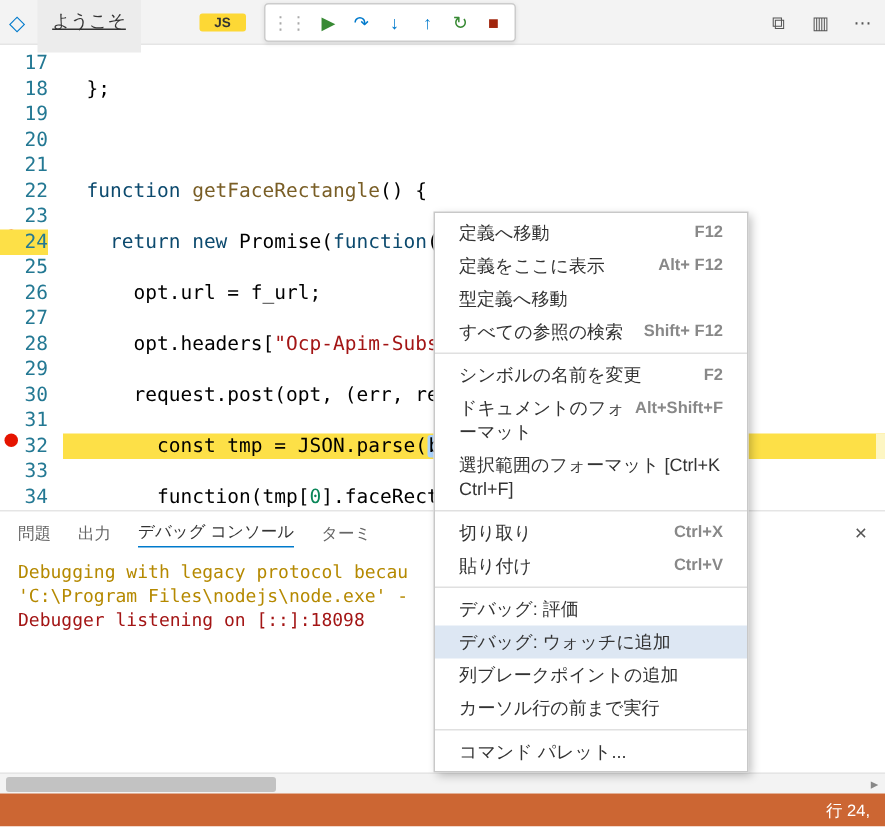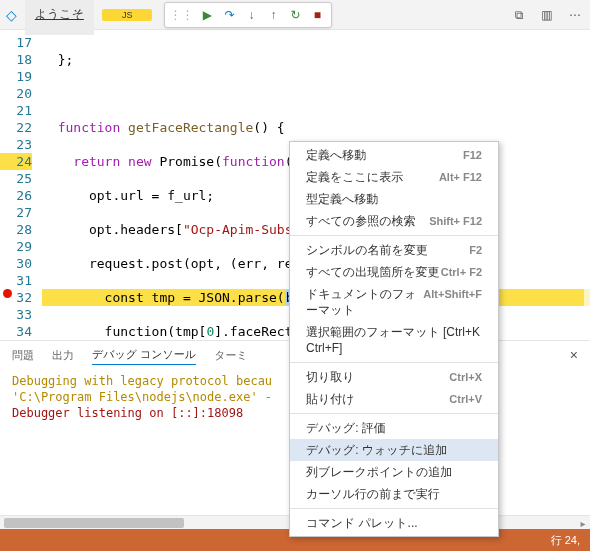--- a/index.html
+++ b/index.html
@@ -1,34 +1,34 @@
 <!DOCTYPE html>
 <html><head>
 <meta charset="utf-8">
 <style>
   * { margin: 0; padding: 0; box-sizing: border-box; }
   body { font-family: "Segoe UI", Meiryo, sans-serif; font-size: 12px; width: 590px; height: 551px; overflow: hidden; background: #fff; position: relative; }
   .topbar { display:flex; align-items:center; height:30px; background:#f3f3f3; border-bottom:1px solid #e5e5e5; padding:0 6px; gap:8px; }
   .tab { display:flex; align-items:center; height:40px; padding:14px 10px; background:#ececec; gap:6px; font-size:12px; color:#333;text-decoration:underline; }
   .vs-icon { color:#007acc; font-size:14px; }
-  .js-badge { background:#fdd835; color:#333; font-size:9px; padding:1px 20px; border-radius:2px; font-weight:normal; }
+  .js-badge { background:#fdd835; color:#333; font-size:9px; padding:1px 10px; border-radius:2px; font-weight:bold;margin-left:31px; }
   .debug-toolbar { display:flex; align-items:center; gap:2px; background:#fff; border:1px solid #ccc; border-radius:3px; padding:2px 4px; box-shadow:0 1px 3px rgba(0,0,0,0.1); margin-left:4px;}
   .dbg-btn { width:20px; height:20px; display:flex; align-items:center; justify-content:center; cursor:pointer; border-radius:2px; font-size:12px;}
   .grip{color:#aaa;font-size:12px;margin-right:2px;cursor:grab;}
   .top-right{margin-left:auto;display:flex;gap:10px;color:#555;}
   .top-right .ico{width:18px;height:18px;display:flex;align-items:center;justify-content:center;cursor:pointer;}
   .editor { position:relative; height:310px; display:flex; font-family: Consolas, monospace; font-size:13px; }
   .gutter { width:42px; text-align:right; padding-right:10px; color:#237893; user-select:none; line-height:17px; padding-top:4px; position:relative;}
   .bp-col{position:absolute;left:0;top:4px;width:12px;}
   .bp{width:9px;height:9px;background:#e51400;border-radius:50%;position:absolute;left:3px;}
   .code { flex:1; line-height:17px; padding-top:4px; white-space:pre; overflow:hidden; position:relative;}
   .ln{height:17px;}
   .hl-line{background:#fde047;}
   .hl-line.right-mark::after{content:"";position:absolute;right:0;width:6px;height:17px;background:#fdf6c3;}
-  .kw1{color:#a21caf;}
+  .kw1{color:#0c4a6e;}
   .str{color:#a31515;}
   .num{color:#098658;}
   .fn{color:#795e26;}
   .sel{background:#add6ff;border-radius:2px;padding:0 1px;}
   .sel2{background:#d6d6d6;border-radius:2px;padding:0 1px;}
   .cursor{border-left:1px solid #000;}
   .panel-tabs{display:flex;gap:18px;padding:4px 12px;border-top:1px solid #e5e5e5;color:#666;font-size:11px;align-items:center;}
   .panel-tabs .pt{cursor:pointer;padding:2px 0;}
   .panel-tabs .pt.active{color:#333;border-bottom:1px solid #007acc;}
   .panel-tabs .close-x{margin-left:auto;cursor:pointer;color:#555;font-size:14px;}
@@ -156,24 +156,20 @@
   <div class="ctx-item">
       <span>すべての参照の検索</span>
       <span class="ctx-sc">Shift+ F12</span>
     </div>
   <div class="ctx-sep"></div>
   <div class="ctx-item">
       <span>シンボルの名前を変更</span>
       <span class="ctx-sc">F2</span>
     </div>
   <div class="ctx-item">
-      <span>すべての出現箇所を変更</span>
-      <span class="ctx-sc">Ctrl+ F2</span>
-    </div>
-  <div class="ctx-item">
       <span>ドキュメントのフォーマット</span>
       <span class="ctx-sc">Alt+Shift+F</span>
     </div>
   <div class="ctx-item">
       <span>選択範囲のフォーマット [Ctrl+K Ctrl+F]</span>
     </div>
   <div class="ctx-sep"></div>
   <div class="ctx-item">
       <span>切り取り</span>
       <span class="ctx-sc">Ctrl+X</span>

